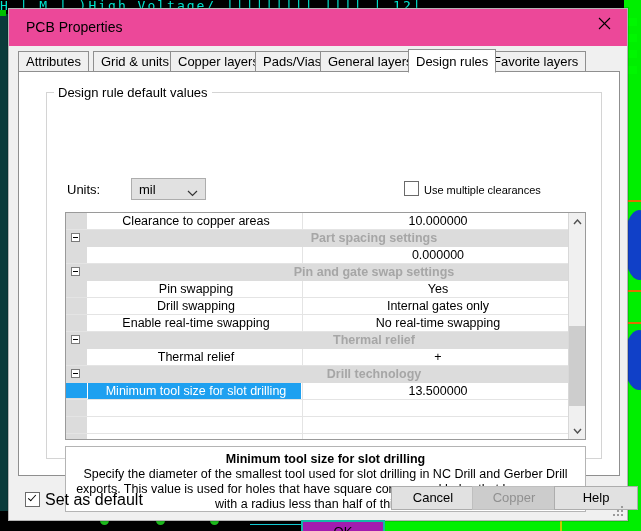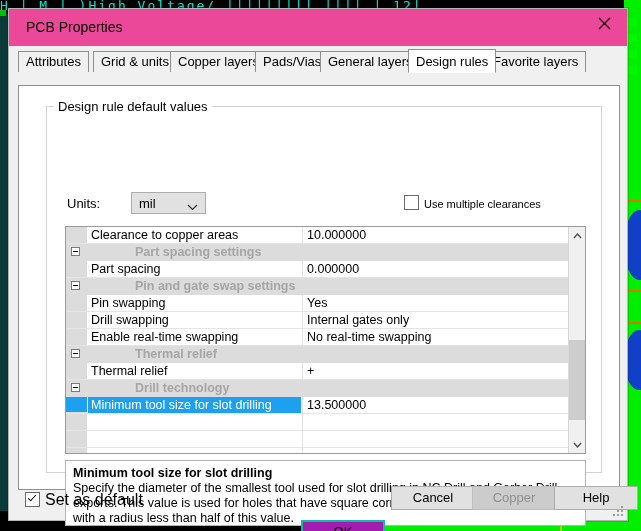--- a/index.html
+++ b/index.html
@@ -117,26 +117,27 @@
     bottom: -1px;
     z-index: 5;
     border-bottom: 1px solid #ffffff;
     line-height: 23px;
   }
 
   
   #tabpage {
     position: absolute;
     left: 9px;
-    top: 76px;
+    top: 62px;
     width: 602px;
     height: 405px;
     background: #ffffff;
     border: 1px solid #8f8f8f;
     box-sizing: border-box;
+    text-align: center;
   }
 
   
   #groupbox {
     position: absolute;
     left: 27px;
     top: 20px;
     width: 556px;
     height: 367px;
     border: 1px solid #d4d4d4;
@@ -515,21 +516,20 @@
             <div class="value">10.000000</div>
           </div>
           <div class="row category">
             <div class="gutter">
               <div class="expander"></div>
             </div>
             <div class="name">Part spacing settings</div>
           </div>
           <div class="row">
             <div class="gutter"></div>
-            <div class="name">Part spacing</div>
             <div class="value">0.000000</div>
           </div>
           <div class="row category">
             <div class="gutter">
               <div class="expander"></div>
             </div>
             <div class="name">Pin and gate swap settings</div>
           </div>
           <div class="row">
             <div class="gutter"></div>

